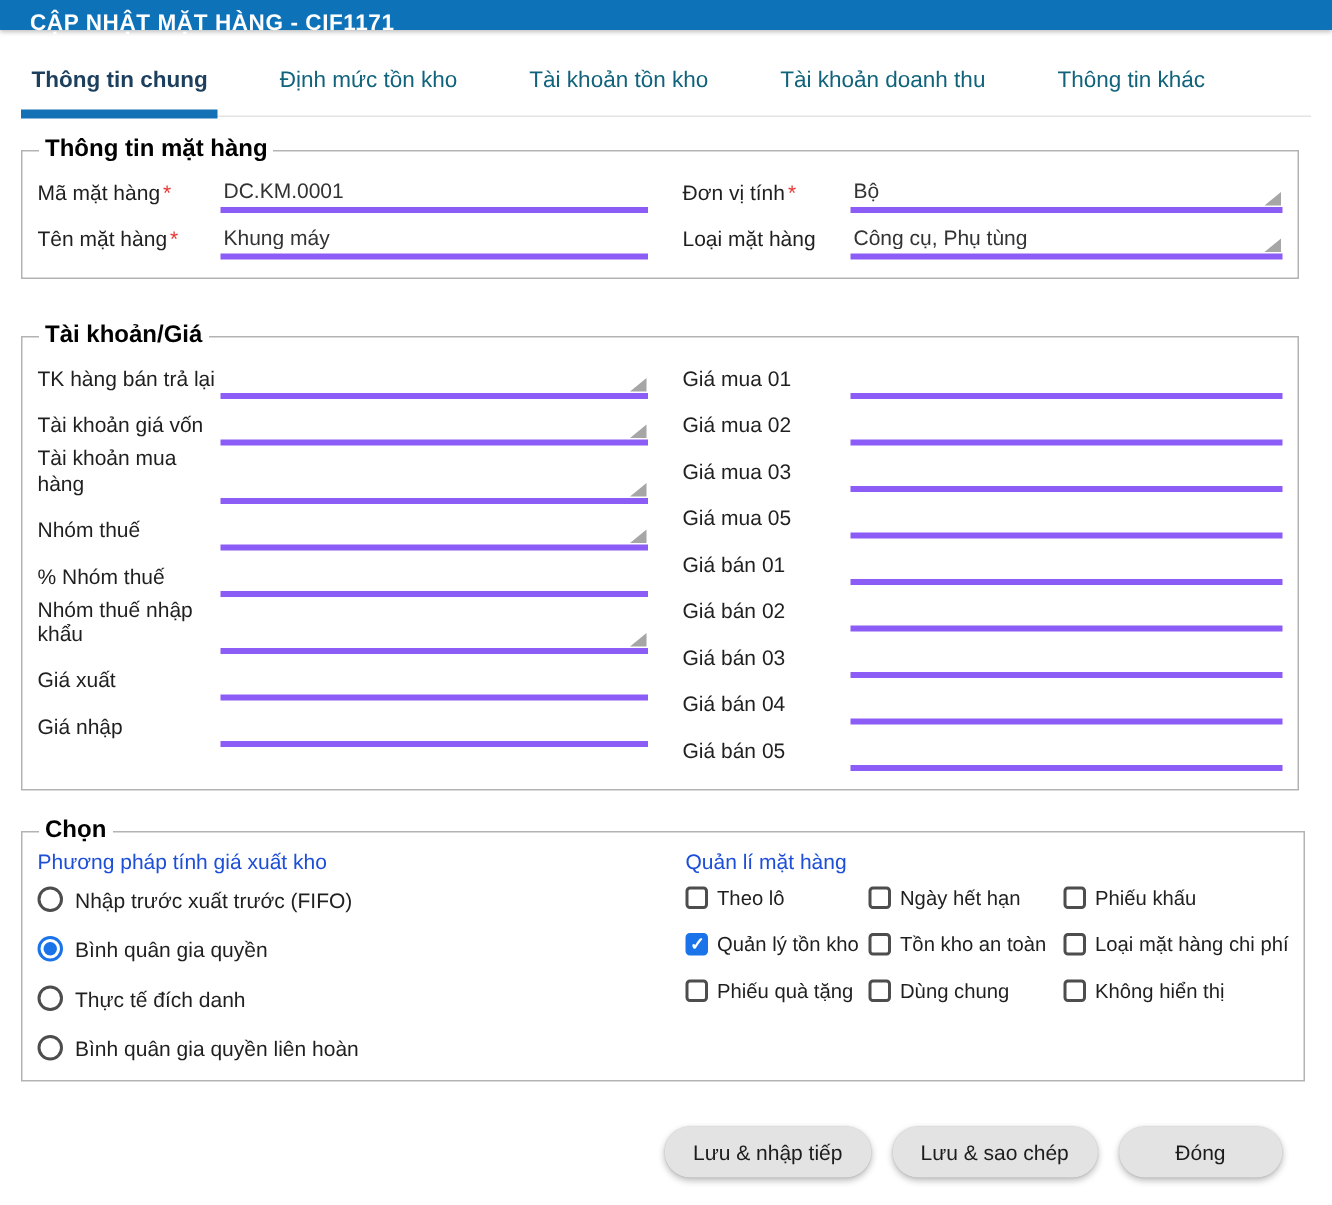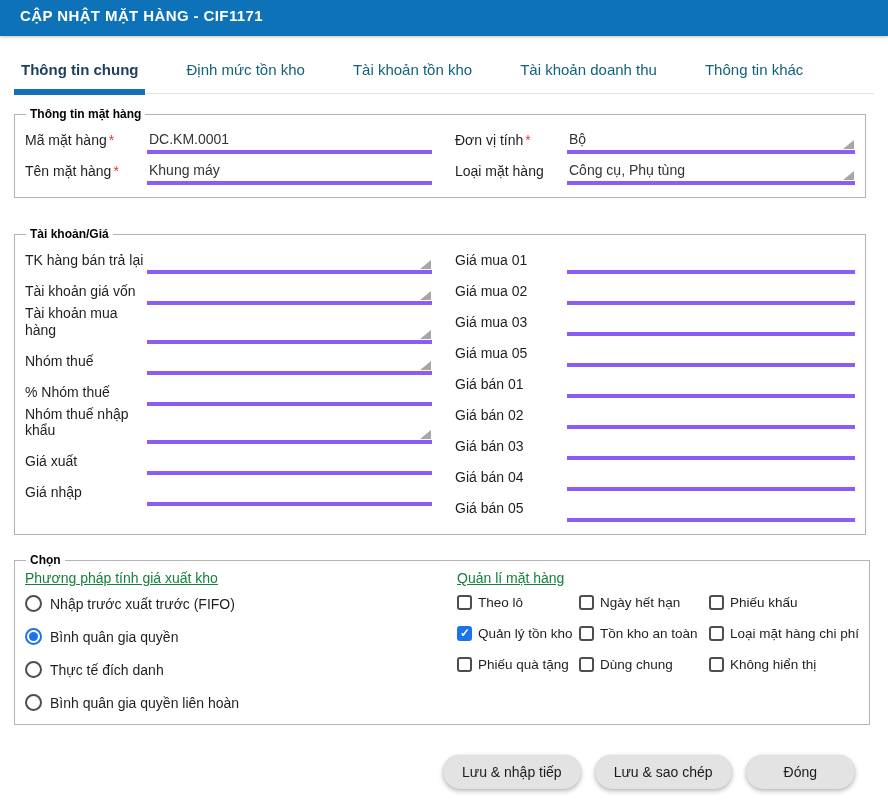--- a/index.html
+++ b/index.html
@@ -1,54 +1,54 @@
 <!DOCTYPE html>
 <html><head>
 <meta charset="utf-8">
 <style>
   * { margin:0; padding:0; box-sizing:border-box; }
   html,body { width:888px; height:803px; background:#ffffff; overflow:hidden;
     font-family:"Liberation Sans", sans-serif; }
 
   
-  .titlebar { height:36px; background:#0d72b8; color:#ffffff; font-weight:bold;
+  .titlebar { height:20px; background:#0d72b8; color:#ffffff; font-weight:bold;
     font-size:15px; line-height:32px; padding-left:20px; letter-spacing:.4px;
     box-shadow:0 1px 3px rgba(0,0,0,.25); }
 
   
   .tabbar { display:flex; gap:34px; margin:21px 14px 0 14px; border-bottom:1px solid #e3e3e3; }
   .tab { position:relative; padding:4px 7px 15px 7px; font-size:15px; color:#11637c; cursor:pointer; white-space:nowrap; }
   .tab.active { color:#1d3f5e; font-weight:bold; }
   .tab.active::after { content:""; position:absolute; left:0; right:0; bottom:-2px; height:6px; background:#1471b5; }
 
   main { padding-top:13px; }
 
   
   fieldset { border:1px solid #b3b3b3; margin:0 22px 0 14px; padding:2px 10px 12px 10px; background:#fff; }
-  legend { font-weight:bold; font-size:12px; color:#000; padding:0 4px; margin-left:1px; }
+  legend { font-weight:bold; font-size:16px; color:#000; padding:0 4px; margin-left:1px; }
   .fs1 { margin-bottom:29px; }
   .fs2 { margin-bottom:18px; }
   .fs3 { padding-bottom:13px; }
 
   .cols { display:grid; grid-template-columns:407px 1fr; column-gap:23px; }
 
   .frow { display:flex; align-items:flex-end; min-height:31px; }
   .flabel { flex:0 0 122px; width:122px; font-size:14px; color:#1f1f1f; padding-bottom:5px; line-height:1.2; }
   .colR .flabel { flex-basis:112px; width:112px; }
   .req { color:#e53935; margin-left:2px; }
   .finput { flex:1; position:relative; border-bottom:4px solid #8b5cf6; height:25px; display:flex; align-items:flex-end; }
   .finput input { width:100%; border:none; outline:none; background:transparent; font-size:14px; color:#333;
     padding:0 14px 3px 2px; font-family:inherit; }
   .finput.plain input { padding-right:2px; }
   .tri { position:absolute; right:1px; bottom:1px; width:0; height:0;
     border-left:11px solid transparent; border-bottom:9px solid #a6a6a6; }
 
   
   .opt-cols { display:grid; grid-template-columns:432px 1fr; }
-  .group-label { font-size:14px; color:#15803d; margin:1px 0 9px 0;text-decoration:underline; }
+  .group-label { font-size:14px; color:#1d4ed8; margin:1px 0 9px 0; }
   .radio-row { display:flex; align-items:center; gap:8px; margin-bottom:16px; cursor:pointer; }
   .radio-row:last-child { margin-bottom:0; }
   .radio { width:17px; height:17px; border:2px solid #4d4d4d; border-radius:50%; flex:0 0 17px; position:relative; }
   .radio.checked { border-color:#1a73e8; }
   .radio.checked::after { content:""; position:absolute; inset:2px; background:#1a73e8; border-radius:50%; }
   .radio-label { font-size:14px; color:#1f1f1f; }
 
   .cb-grid { display:grid; grid-template-columns:120px 128px auto; row-gap:16px; column-gap:2px; align-items:center; }
   .cb-item { display:flex; align-items:flex-start; gap:6px; cursor:pointer; }
   .cb { width:15px; height:15px; border:2px solid #4d4d4d; border-radius:3px; flex:0 0 15px; position:relative; background:#fff; }

